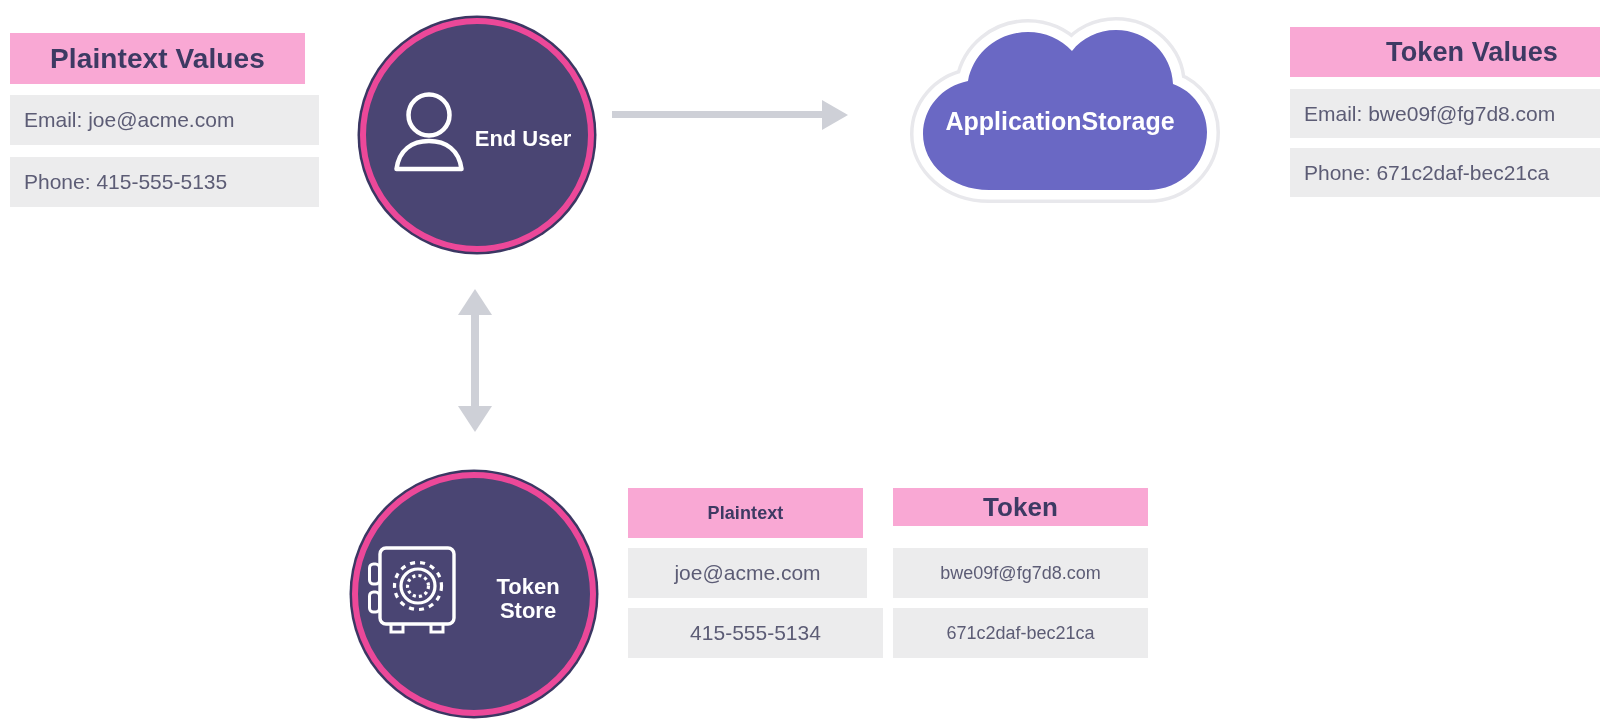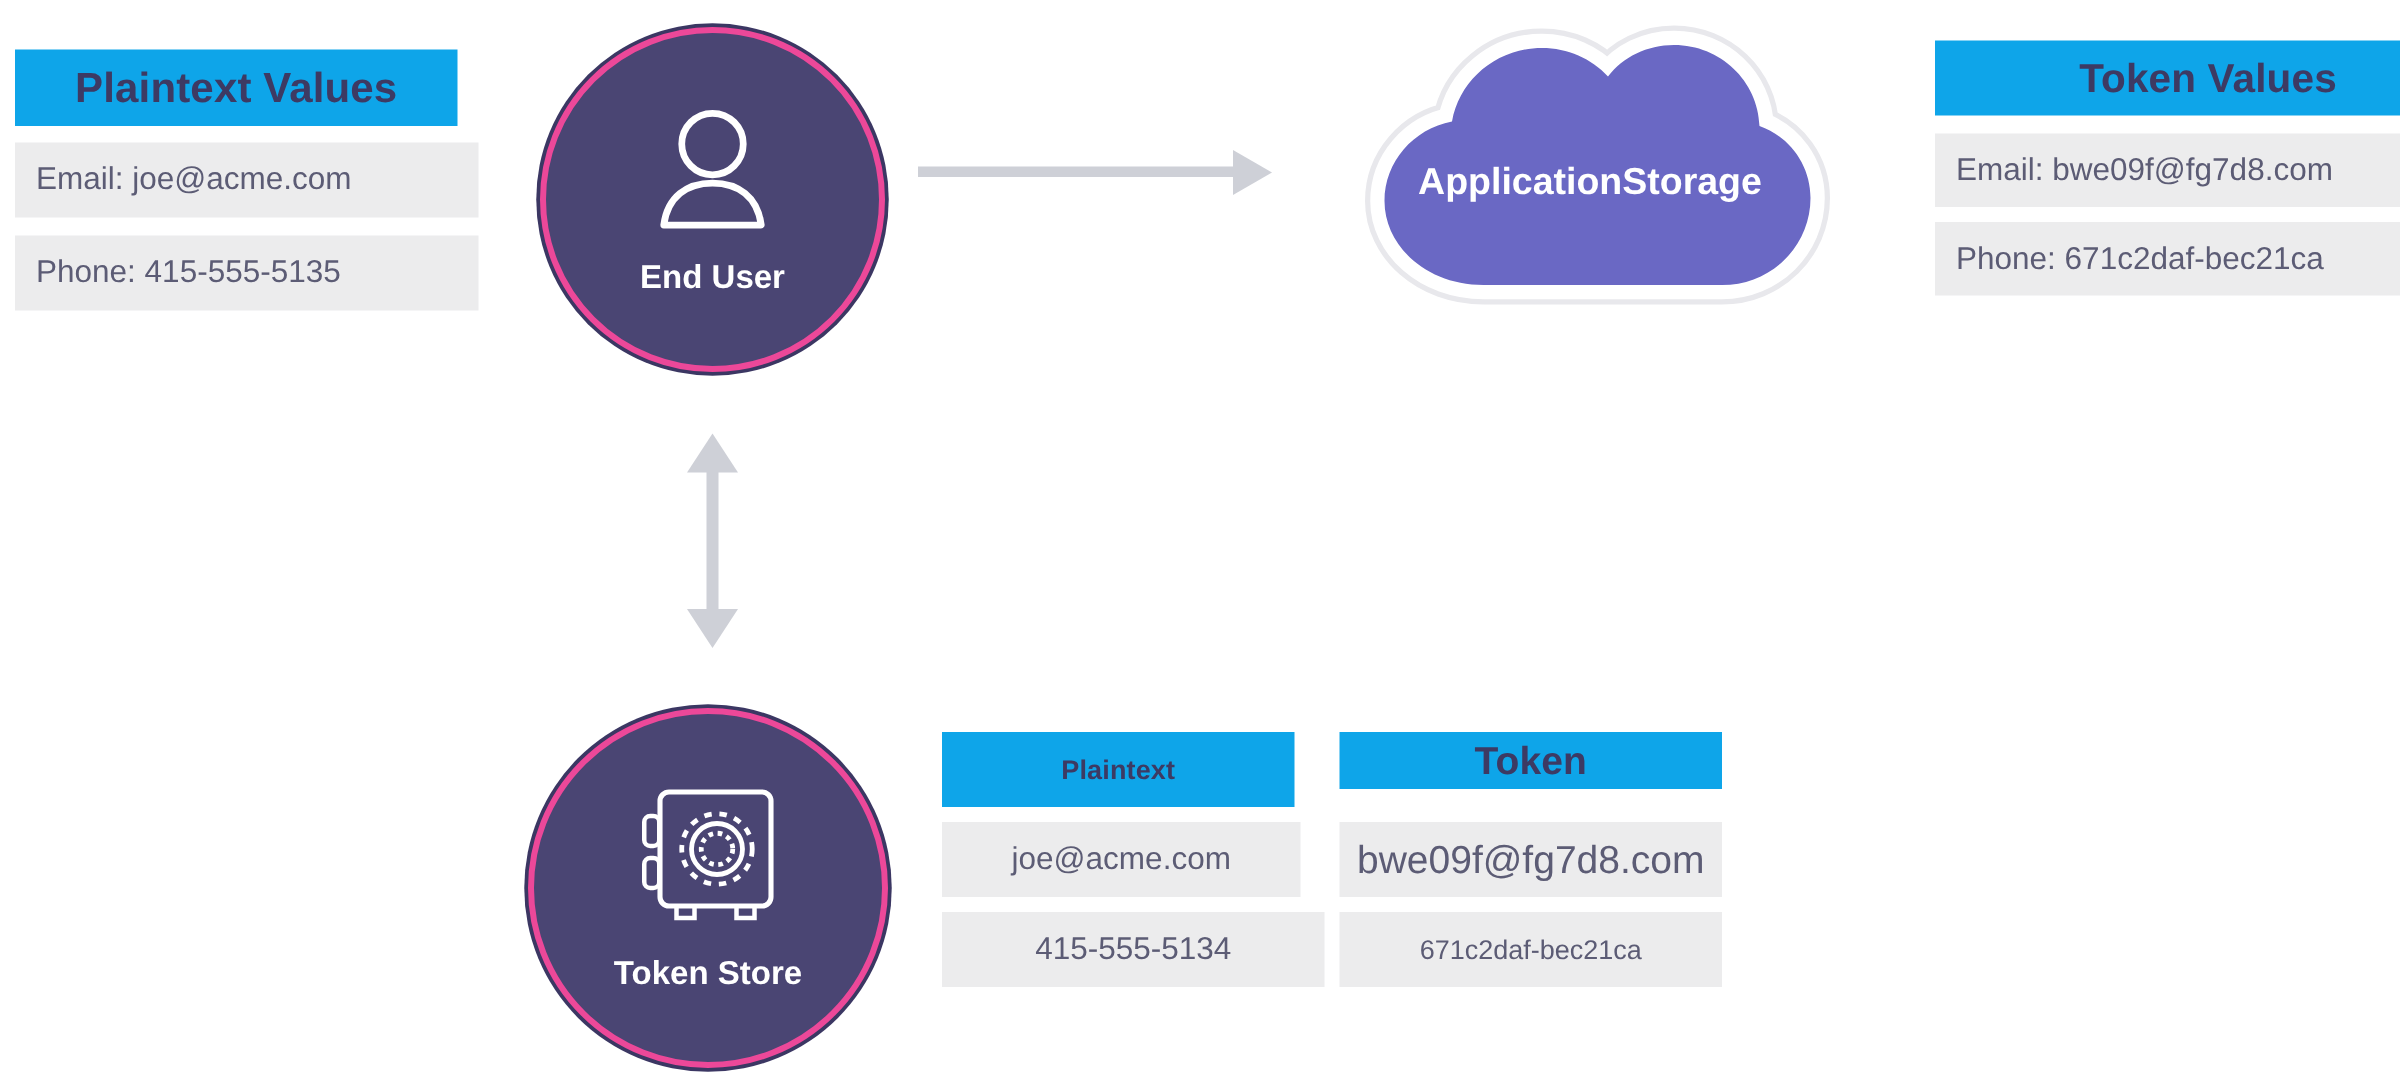--- a/index.html
+++ b/index.html
@@ -16,21 +16,21 @@
     position: relative;
     width: 1600px;
     height: 727px;
     background: #ffffff;
     overflow: hidden;
   }
 
   
   .vt-header {
     position: absolute;
-    background: #0ea5e9;
+    background: #f9a8d4;
     color: #3d3a63;
     font-weight: bold;
     display: flex;
     align-items: center;
     justify-content: center;
     letter-spacing: 0.1px;
   }
   .vt-row {
     position: absolute;
     background: #ececed;
@@ -74,32 +74,31 @@
   #mapping-table .col-plaintext-header {
     left: 628px; top: 488px; width: 235px; height: 50px;
     font-size: 18px;
   }
   #mapping-table .col-token-header {
     left: 893px; top: 488px; width: 255px; height: 38px;
     font-size: 26px;
   }
   #mapping-table .cell-p0 { left: 628px; top: 548px; width: 239px; height: 50px; font-size: 21px; }
   #mapping-table .cell-p1 { left: 628px; top: 608px; width: 255px; height: 50px; font-size: 21px; }
-  #mapping-table .cell-t0 { left: 893px; top: 548px; width: 255px; height: 50px; font-size: 26px; }
+  #mapping-table .cell-t0 { left: 893px; top: 548px; width: 255px; height: 50px; font-size: 18px; }
   #mapping-table .cell-t1 { left: 893px; top: 608px; width: 255px; height: 50px; font-size: 18px; }
 
   
   .node-circle {
     position: absolute;
     border-radius: 50%;
     background: #4a4573;
-    border: 4px solid #ec4899;
+    border: 6px solid #ec4899;
     box-shadow: 0 0 0 2.5px #3b3763;
     display: flex;
-    flex-direction: column;
     align-items: center;
     justify-content: center;
     color: #ffffff;
   }
   .node-label {
     font-weight: bold;
     color: #ffffff;
     text-align: center;
     line-height: 1.1;
   }

